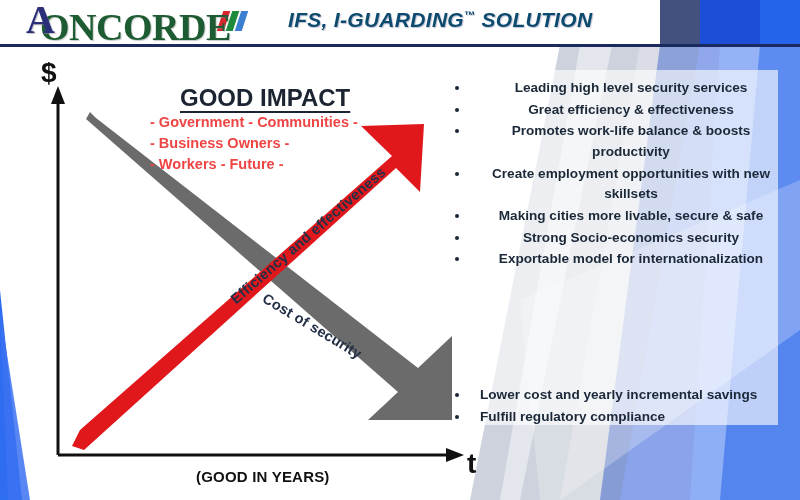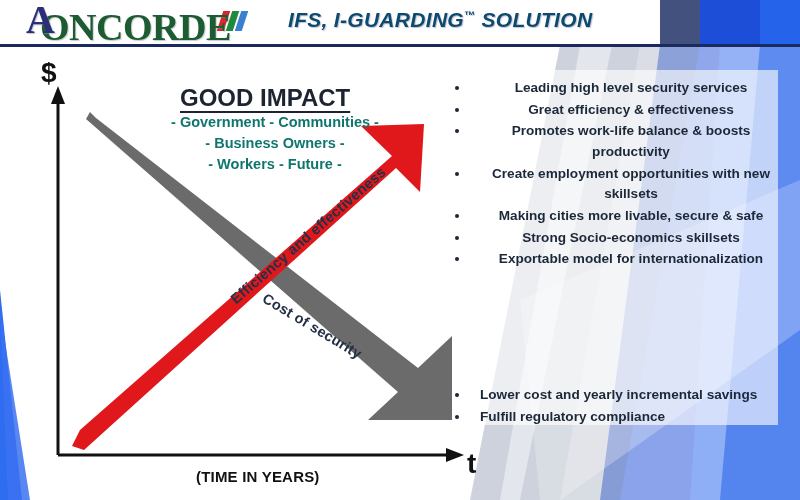--- a/index.html
+++ b/index.html
@@ -164,24 +164,23 @@
     font-weight: bold;
     color: #1b2430;
     text-decoration: underline;
     text-underline-offset: 5px;
     z-index: 5;
   }
   .impact-sub {
     position: absolute;
     left: 150px; top: 112px;
     width: 250px;
-    text-align: center;
     font-size: 14.5px;
     font-weight: bold;
-    color: #0f766e;
+    color: #ef4444;
     line-height: 1.45;
     z-index: 5;
   }
 
   
   .panel {
     position: absolute;
     left: 460px; top: 70px;
     width: 318px; height: 355px;
     background: rgba(255,255,255,0.62);
@@ -261,21 +260,21 @@
   <svg class="axes" width="800" height="500">
 
     <line x1="58" y1="455" x2="58" y2="98" stroke="#111" stroke-width="3"></line>
     <polygon points="58,86 51,104 65,104" fill="#111"></polygon>
 
     <line x1="58" y1="455" x2="452" y2="455" stroke="#111" stroke-width="3"></line>
     <polygon points="464,455 446,448 446,462" fill="#111"></polygon>
   </svg>
   <div class="axis-y-label">$</div>
   <div class="axis-x-label">t</div>
-  <div class="axis-caption">(TIME IN YEARS)</div>
+  <div class="axis-caption">(GOOD IN YEARS)</div>
 
   <svg class="arrows" width="800" height="500">
 
     <polygon points="90,112 96,118 418,368 452,336 452,420 368,420 398,392 86,119" fill="#6b6b6b"></polygon>
 
     <polygon points="72,446 80,430 392,156 361,126 424,124 420,192 396,168 84,450" fill="#e0181c"></polygon>
   </svg>
   <div class="arrow-label label-eff">Efficiency and effectiveness</div>
   <div class="arrow-label label-cost">Cost of security</div>
 
@@ -286,21 +285,21 @@
     <div>- Workers - Future -</div>
   </div>
 
   <div class="bullets bullets-top">
     <ul>
       <li>Leading high level security services</li>
       <li>Great efficiency &amp; effectiveness</li>
       <li>Promotes work-life balance &amp; boosts productivity</li>
       <li>Create employment opportunities with new skillsets</li>
       <li>Making cities more livable, secure &amp; safe</li>
-      <li>Strong Socio-economics skillsets</li>
+      <li>Strong Socio-economics security</li>
       <li>Exportable model for internationalization</li>
     </ul>
   </div>
 
   <div class="bullets bullets-bottom">
     <ul>
       <li>Lower cost and yearly incremental savings</li>
       <li>Fulfill regulatory compliance</li>
     </ul>
   </div>

